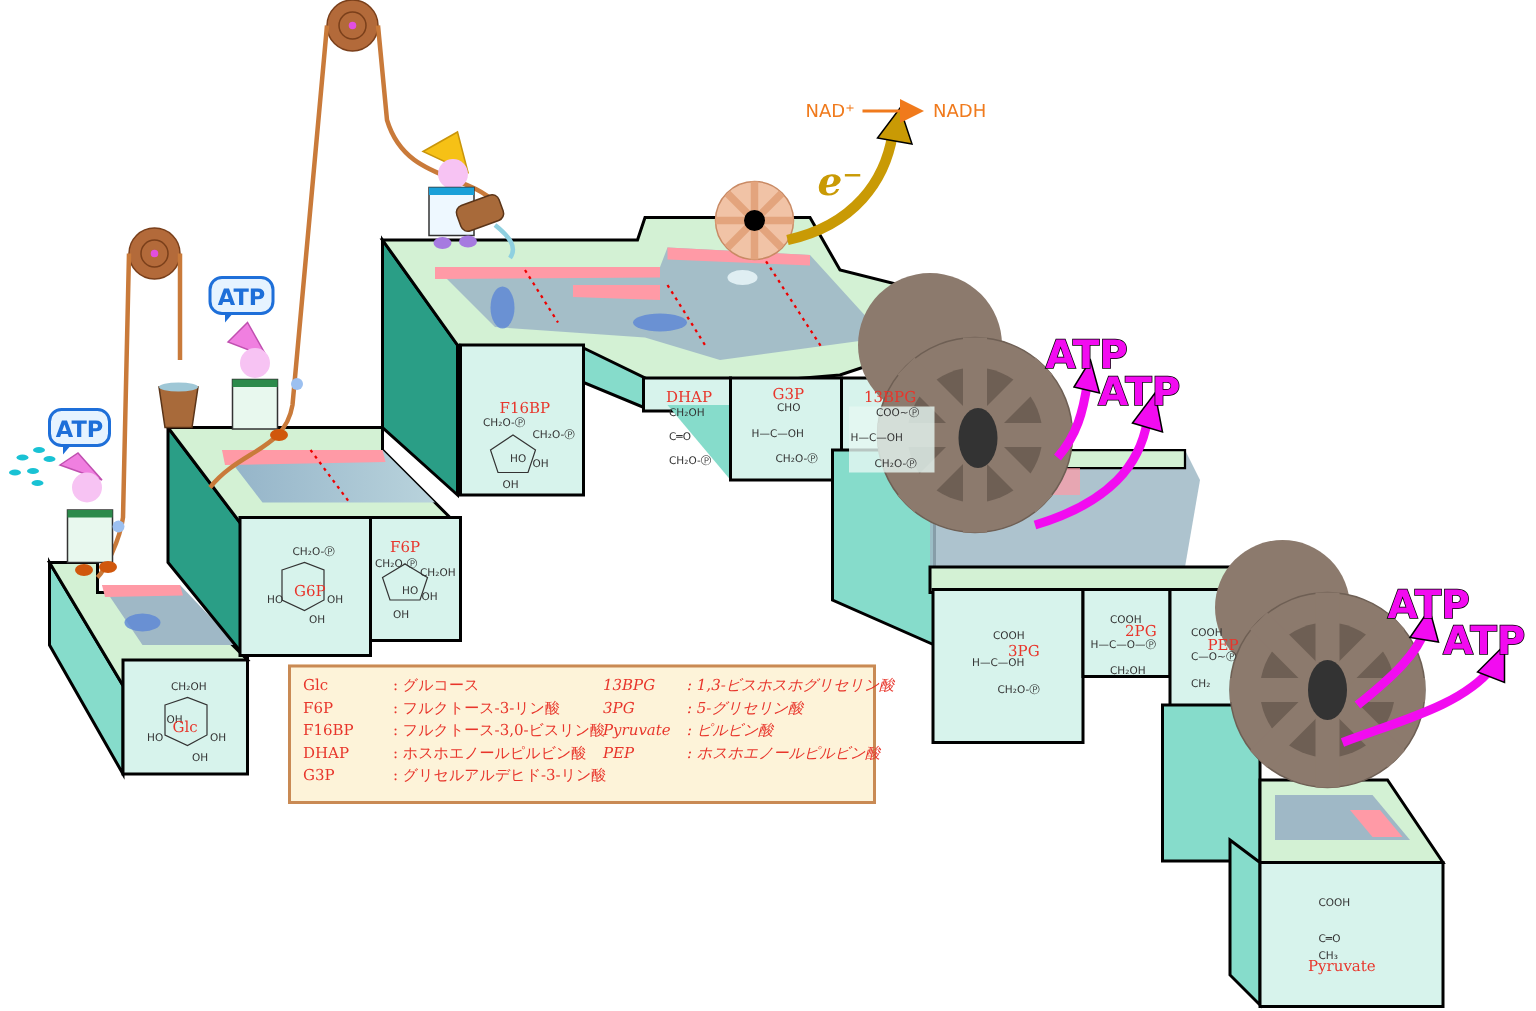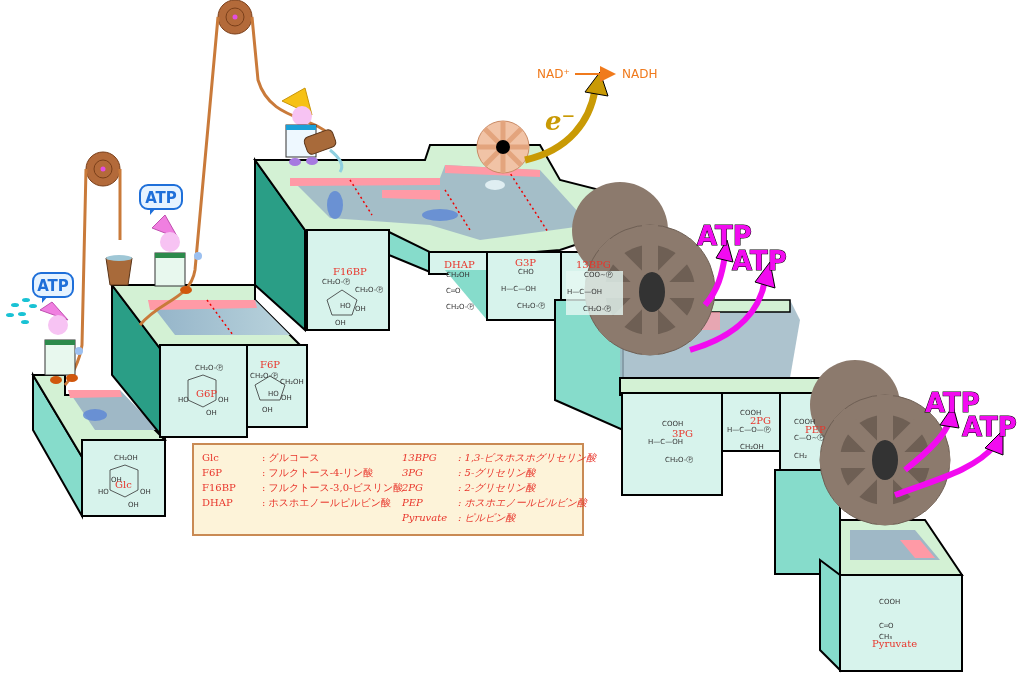--- a/index.html
+++ b/index.html
@@ -312,24 +312,24 @@
     <text class="chem" x="879" y="604">COOH</text>
     <text class="chem" x="879" y="628">C═O</text>
     <text class="chem" x="879" y="639">CH₃</text>
     <text class="lbl" x="872" y="647">Pyruvate</text>
   </g>
 </svg>
 
 <div class="legend">
   <div class="col col1" style="left:8px;">
     <div class="row"><span class="ab">Glc</span><span>: グルコース</span></div>
-    <div class="row"><span class="ab">F6P</span><span>: フルクトース-4-リン酸</span></div>
+    <div class="row"><span class="ab">F6P</span><span>: フルクトース-3-リン酸</span></div>
     <div class="row"><span class="ab">F16BP</span><span>: フルクトース-3,0-ビスリン酸</span></div>
     <div class="row"><span class="ab">DHAP</span><span>: ホスホエノールピルビン酸</span></div>
+    <div class="row"><span class="ab">G3P</span><span>: グリセルアルデヒド-3-リン酸</span></div>
   </div>
   <div class="col col2" style="left:208px;font-style:italic;">
     <div class="row"><span class="ab">13BPG</span><span>: 1,3-ビスホスホグリセリン酸</span></div>
     <div class="row"><span class="ab">3PG</span><span>: 5-グリセリン酸</span></div>
-    <div class="row"><span class="ab">2PG</span><span>: 2-グリセリン酸</span></div>
+    <div class="row"><span class="ab">Pyruvate</span><span>: ピルビン酸</span></div>
     <div class="row"><span class="ab">PEP</span><span>: ホスホエノールピルビン酸</span></div>
-    <div class="row"><span class="ab">Pyruvate</span><span>: ピルビン酸</span></div>
   </div>
 </div>
 
 </body></html>

